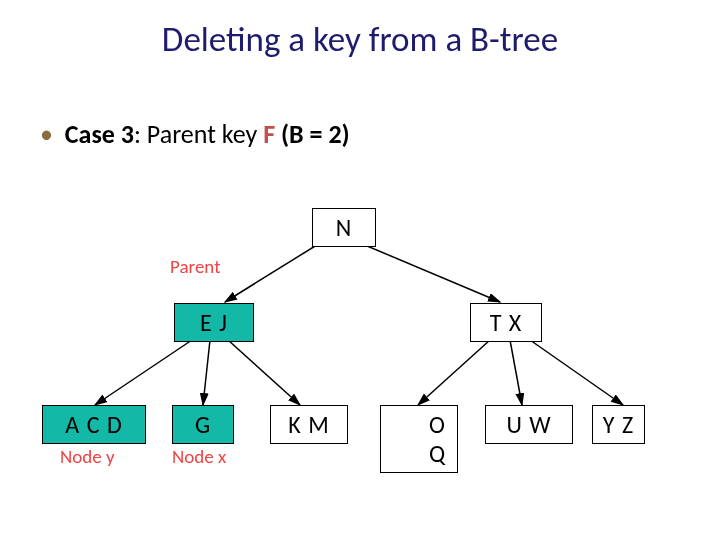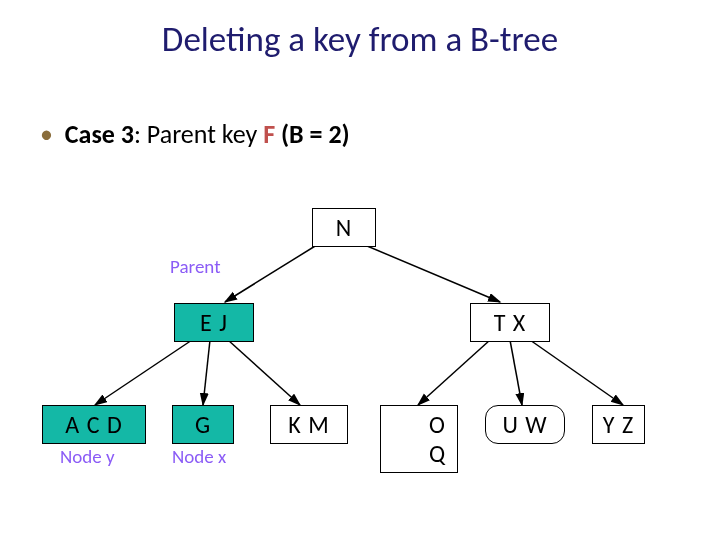--- a/index.html
+++ b/index.html
@@ -44,21 +44,21 @@
     box-sizing: border-box;
     background: #fff;
     letter-spacing: 1px;
   }
   .node.highlight {
     background: #14b8a6;
   }
   .lbl {
     position: absolute;
     font-size: 19px;
-    color: #8b5cf6;
+    color: #ef4444;
   }
   svg.arrows {
     position: absolute;
     left: 0;
     top: 0;
     width: 720px;
     height: 540px;
     pointer-events: none;
   }
 </style>
@@ -94,23 +94,23 @@
   <line x1="510" y1="340" x2="522" y2="405" stroke="#000" stroke-width="1.5" marker-end="url(#ah)"></line>
 
   <line x1="530" y1="340" x2="623" y2="405" stroke="#000" stroke-width="1.5" marker-end="url(#ah)"></line>
 </svg>
 
 <div class="node" style="left:312px; top:208px; width:64px;">N</div>
 
 <div class="lbl" style="left:170px; top:255px;">Parent</div>
 
 <div class="node highlight" style="left:174px; top:303px; width:80px;">E  J</div>
-<div class="node" style="left:470px; top:303px; width:80px;">T  X</div>
+<div class="node" style="left:470px; top:303px; width:72px;">T  X</div>
 
 <div class="node highlight" style="left:42px; top:405px; width:104px;">A  C  D</div>
 <div class="node highlight" style="left:172px; top:405px; width:62px;">G</div>
 <div class="node" style="left:270px; top:405px; width:78px;">K  M</div>
 <div class="node" style="left:380px; top:405px; width:78px;padding-left:37px;">O  Q</div>
-<div class="node" style="left:485px; top:405px; width:80px;border-radius:13px;">U  W</div>
+<div class="node" style="left:485px; top:405px; width:88px;">U  W</div>
 <div class="node" style="left:592px; top:405px; width:53px;">Y  Z</div>
 
 <div class="lbl" style="left:60px; top:445px;">Node y</div>
 <div class="lbl" style="left:172px; top:445px;">Node x</div>
 
 </body></html>

